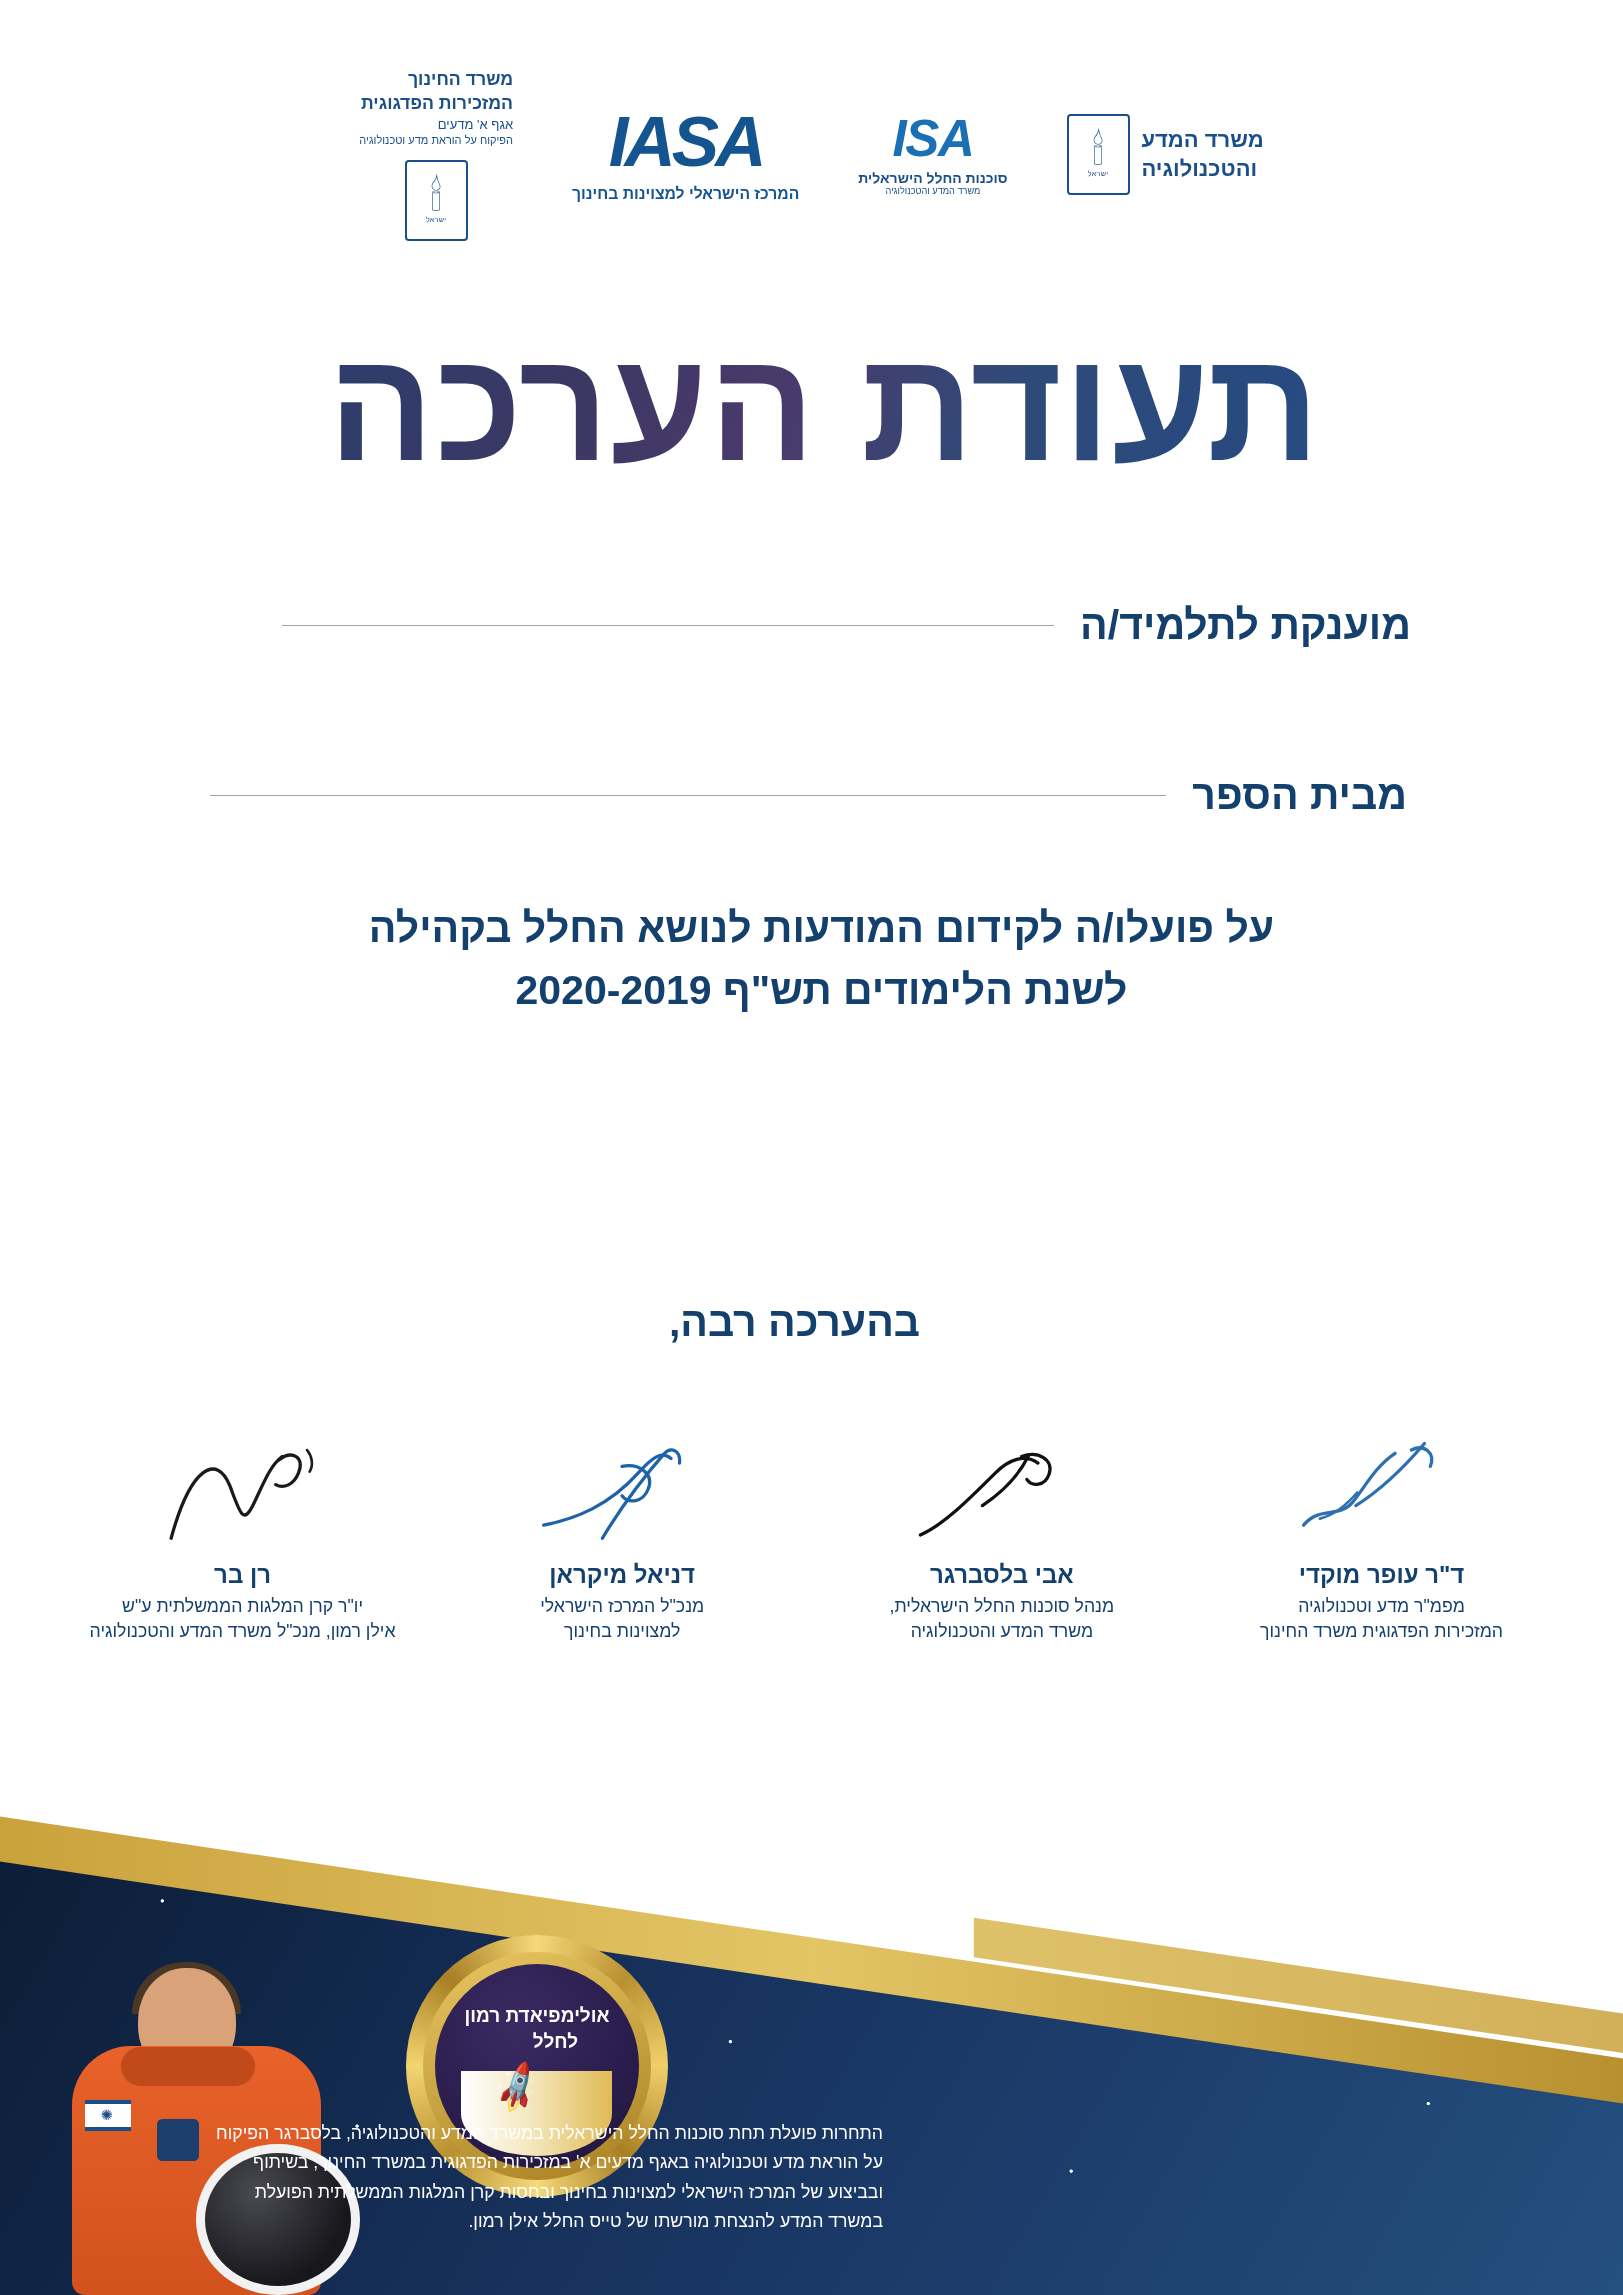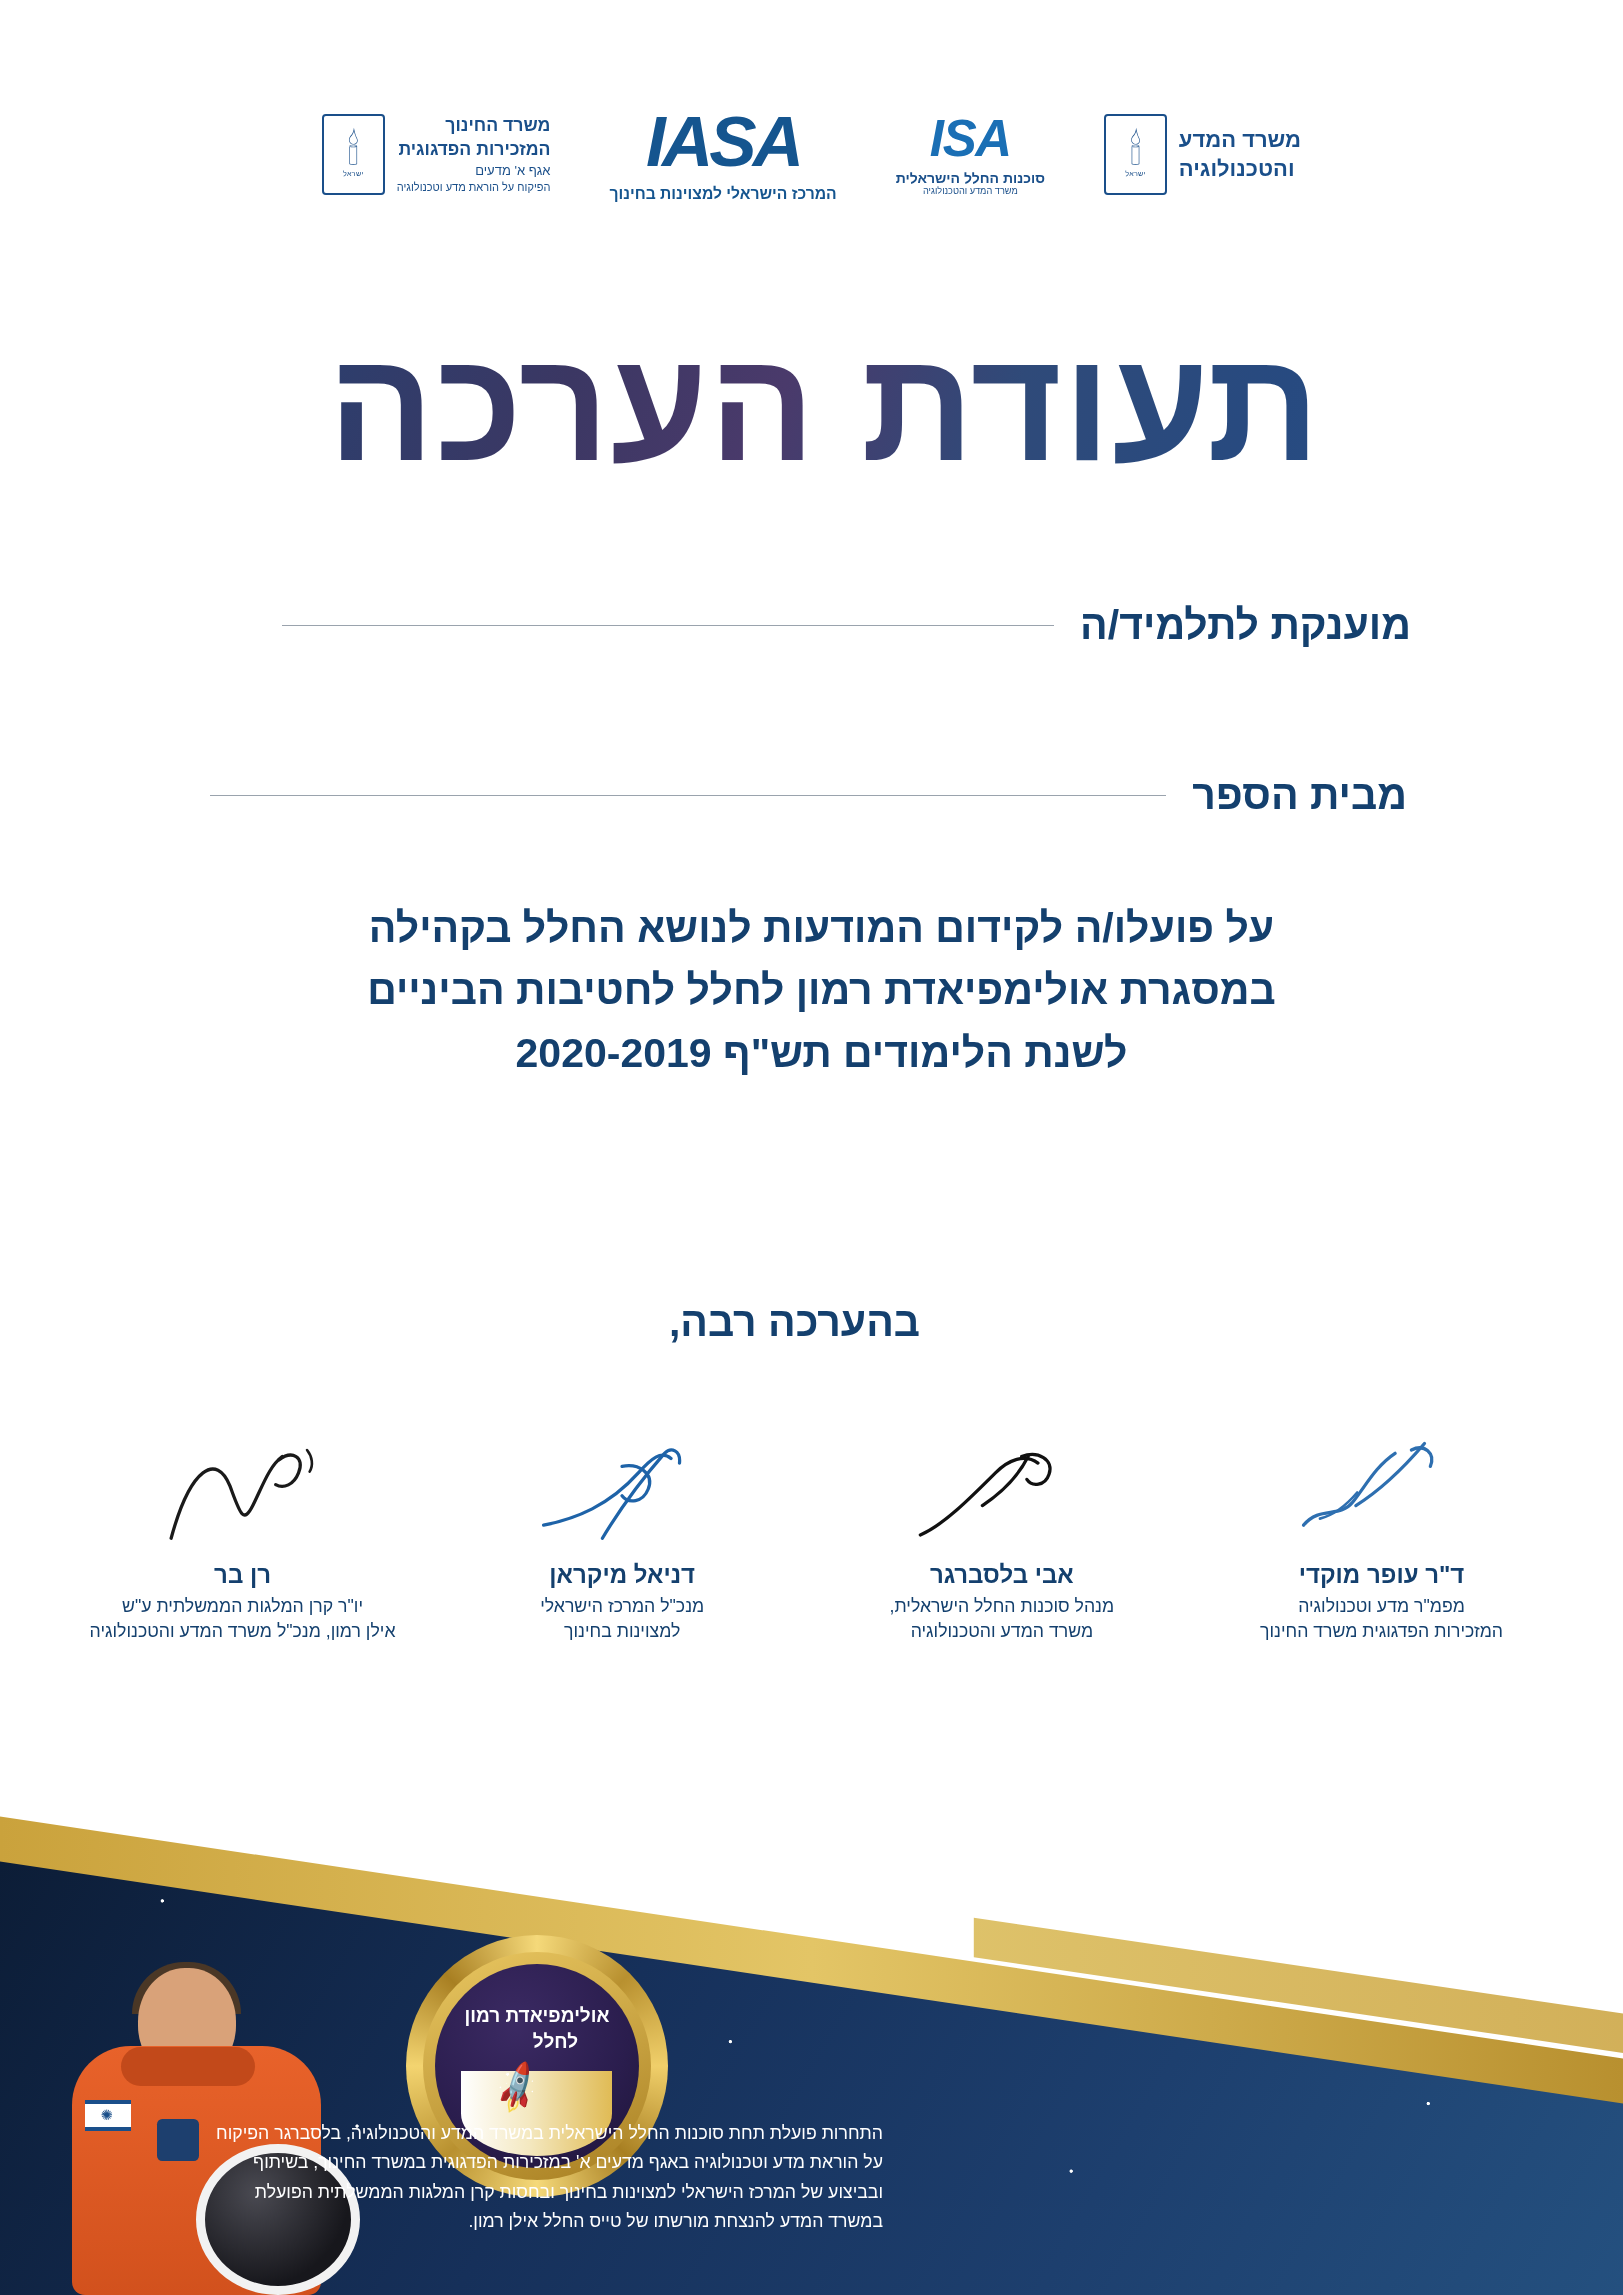--- a/index.html
+++ b/index.html
@@ -27,21 +27,21 @@
     display: flex;
     flex-direction: row-reverse;
     align-items: center;
     justify-content: center;
     gap: 59px;
     direction: rtl;
   }
   .logo-block { display: flex; align-items: center; gap: 11.8px; }
 
   
-  .moe-wrap { flex-direction: row; }
+  .moe-wrap { flex-direction: column; }
   .emblem {
     width: 63px; height: 81px;
     border: 2px solid #1a4f8a;
     border-radius: 3.9px;
     position: relative;
     background: #fff;
     display: flex; align-items: center; justify-content: center;
     flex-direction: column;
   }
   .emblem .menorah {
@@ -371,21 +371,20 @@
     <span class="rule"></span>
   </div>
 
   <div class="field" id="field-school">
     <span class="label">מבית הספר</span>
     <span class="rule"></span>
   </div>
 
   <div class="body-text">
     <div>על פועלו/ה לקידום המודעות לנושא החלל בקהילה</div>
-    <div>במסגרת אולימפיאדת רמון לחלל לחטיבות הביניים</div>
     <div>לשנת הלימודים תש"ף 2020-2019</div>
   </div>
 
   <div class="closing">בהערכה רבה,</div>
 
   <div class="signatures">
 
     <div class="sig">
       <div class="scribble">
         <svg width="196" height="131" viewBox="0 0 300 200">

